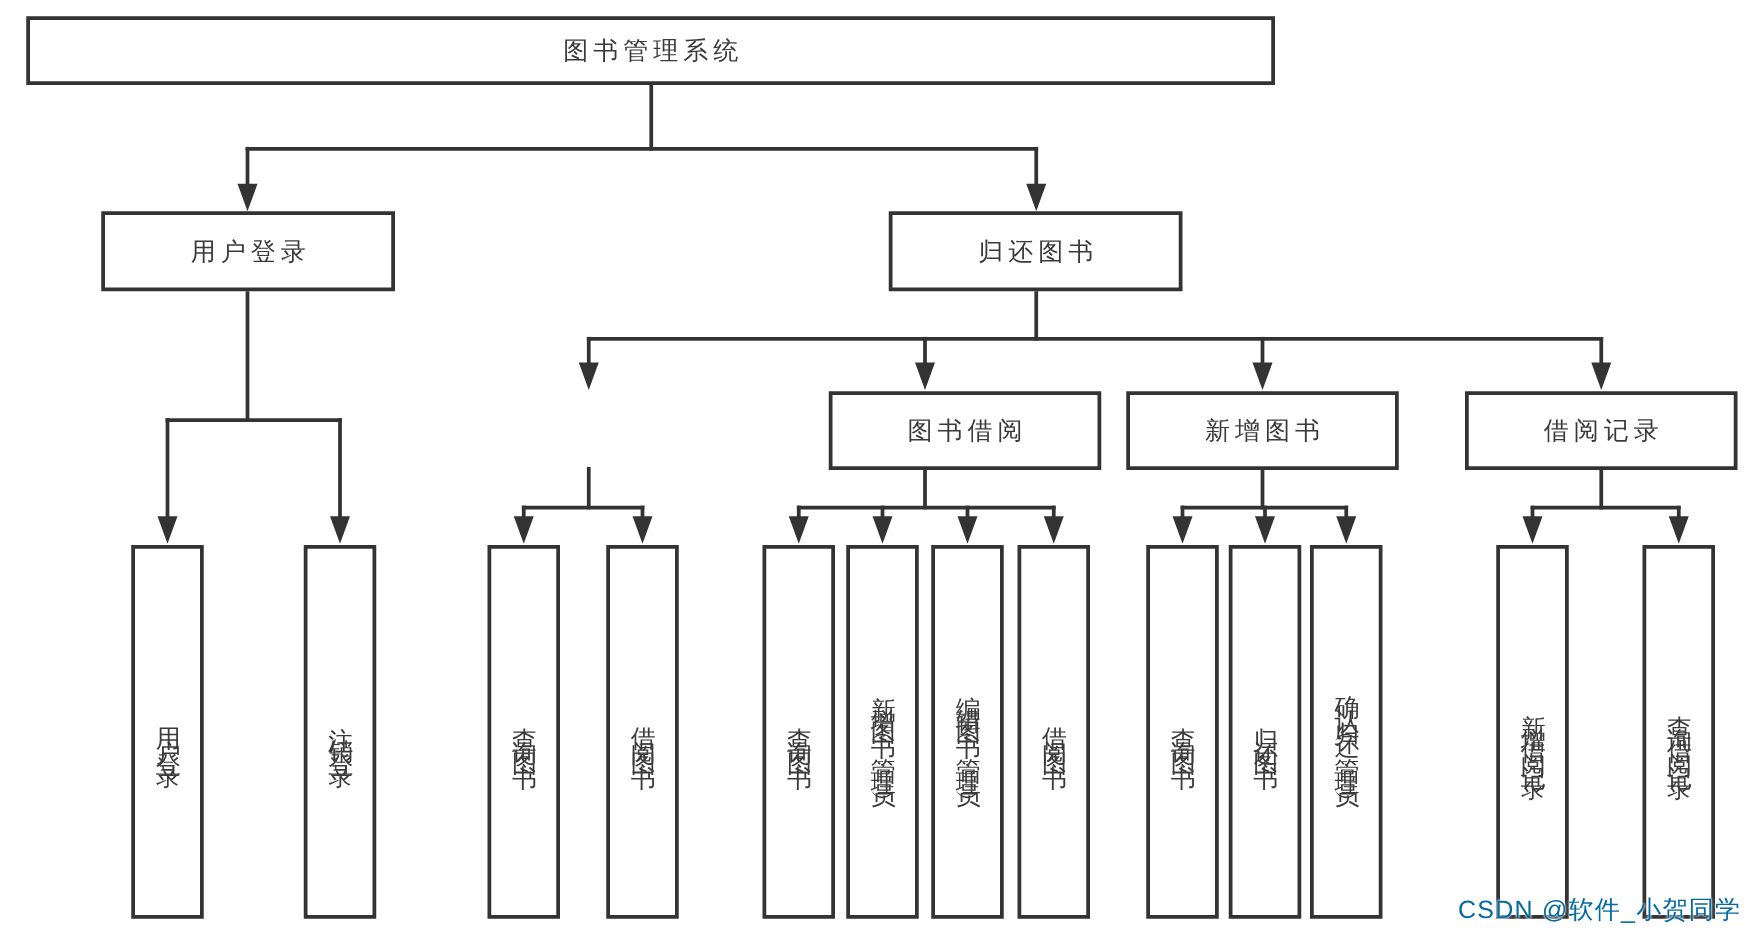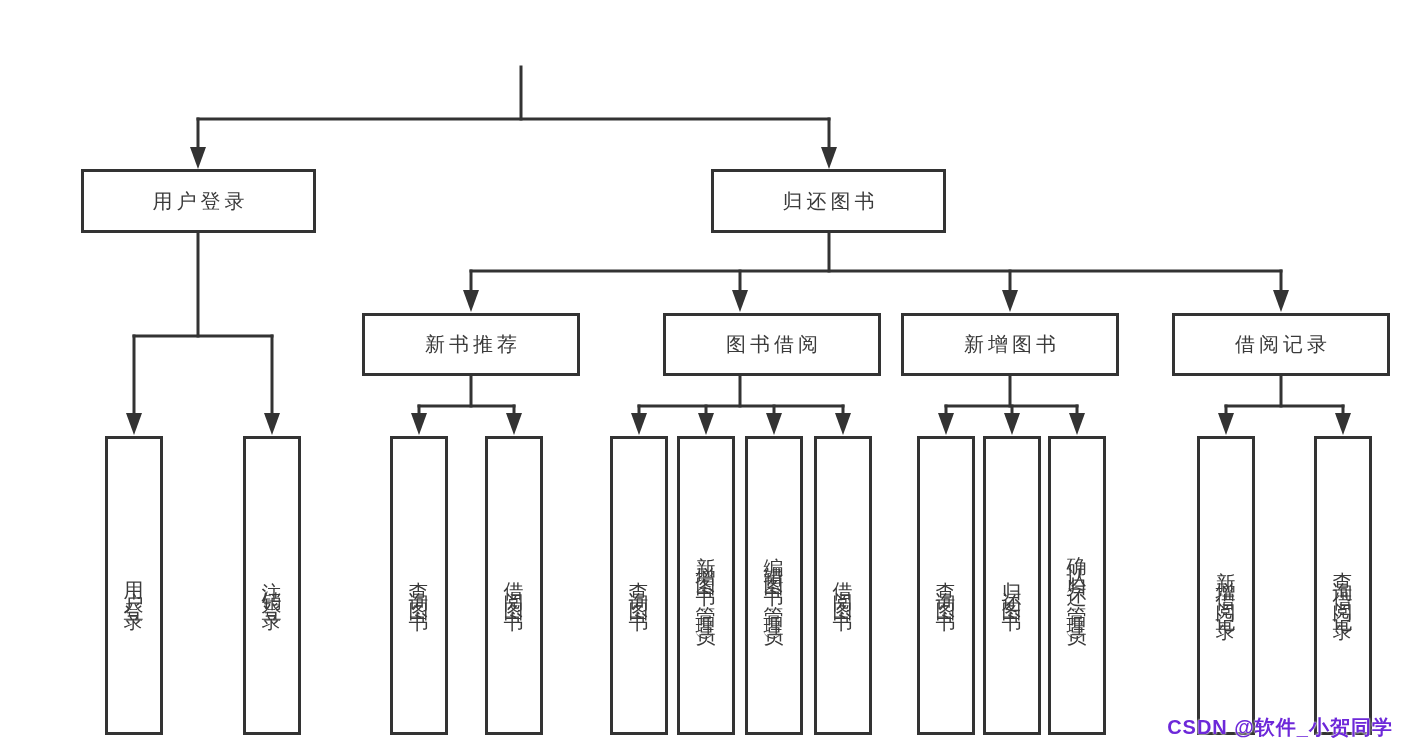--- a/index.html
+++ b/index.html
@@ -60,26 +60,25 @@
   #n-leaf-8{left:917px;}
   #n-leaf-9{left:983px;}
   #n-leaf-10{left:1048px;}
   #n-leaf-11{left:1197px;}
   #n-leaf-12{left:1314px;}
   #connectors{position:absolute;left:0;top:0;width:1405px;height:747px;}
   #watermark{
     position:absolute;
     right:12px;bottom:6px;
     font-size:20px;
-    color:#6d28d9;
+    color:#0369a1;
     letter-spacing:1px;
     text-shadow:0 0 2px #ffffff,0 0 2px #ffffff;
     white-space:nowrap;
     z-index:5;
-    font-weight:bold;
   }
 </style>
 </head>
 <body>
 
 <div id="stage">
 
   <svg id="connectors" viewBox="0 0 1405 747" xmlns="http://www.w3.org/2000/svg" aria-hidden="true">
     <g stroke="#333333" stroke-width="3" fill="none" stroke-linecap="square">
 
@@ -141,31 +140,31 @@
       <polygon points="766,413 782,413 774,435"></polygon>
       <polygon points="835,413 851,413 843,435"></polygon>
       <polygon points="938,413 954,413 946,435"></polygon>
       <polygon points="1004,413 1020,413 1012,435"></polygon>
       <polygon points="1069,413 1085,413 1077,435"></polygon>
       <polygon points="1218,413 1234,413 1226,435"></polygon>
       <polygon points="1335,413 1351,413 1343,435"></polygon>
     </g>
   </svg>
 
+  <div class="box" id="n-root">
+    <span class="hlabel">图书管理系统</span>
+  </div>
 
   <div class="box" id="n-l1-0">
     <span class="hlabel">用户登录</span>
   </div>
   <div class="box" id="n-l1-1">
     <span class="hlabel">归还图书</span>
   </div>
 
-  <div class="box l2" id="n-l2-0">
-    <span class="hlabel">新书推荐</span>
-  </div>
   <div class="box l2" id="n-l2-1">
     <span class="hlabel">图书借阅</span>
   </div>
   <div class="box l2" id="n-l2-2">
     <span class="hlabel">新增图书</span>
   </div>
   <div class="box l2" id="n-l2-3">
     <span class="hlabel">借阅记录</span>
   </div>
 

